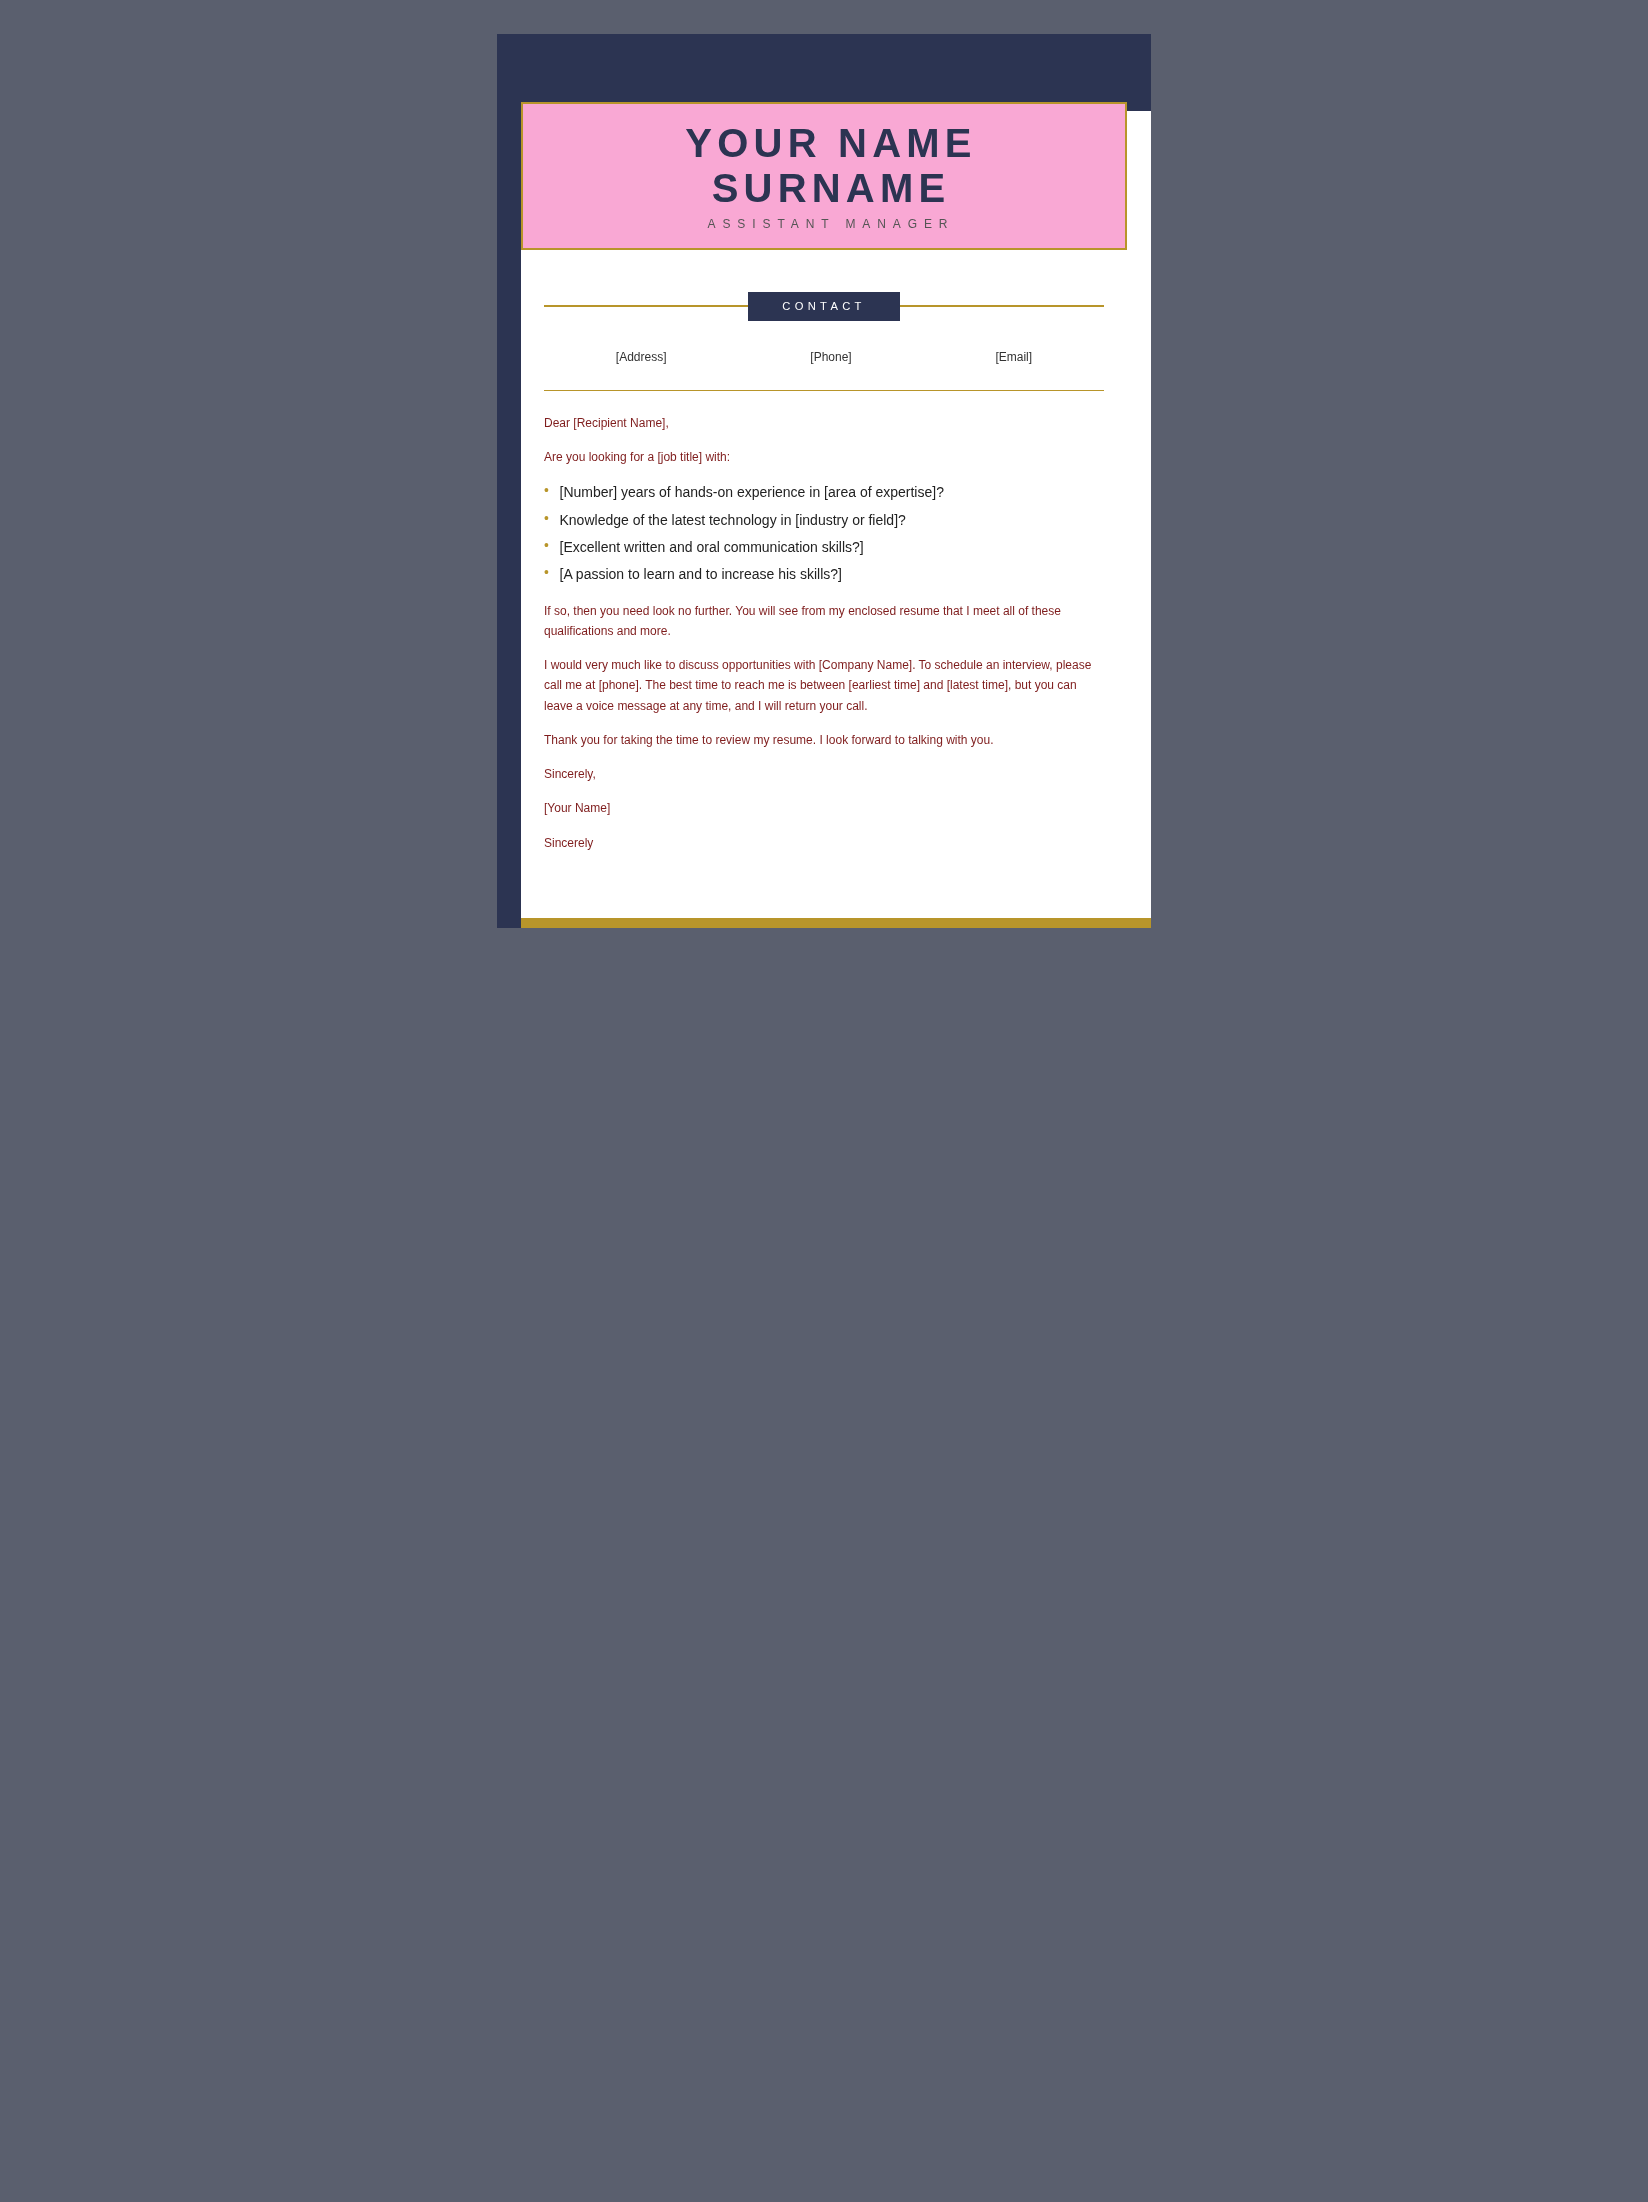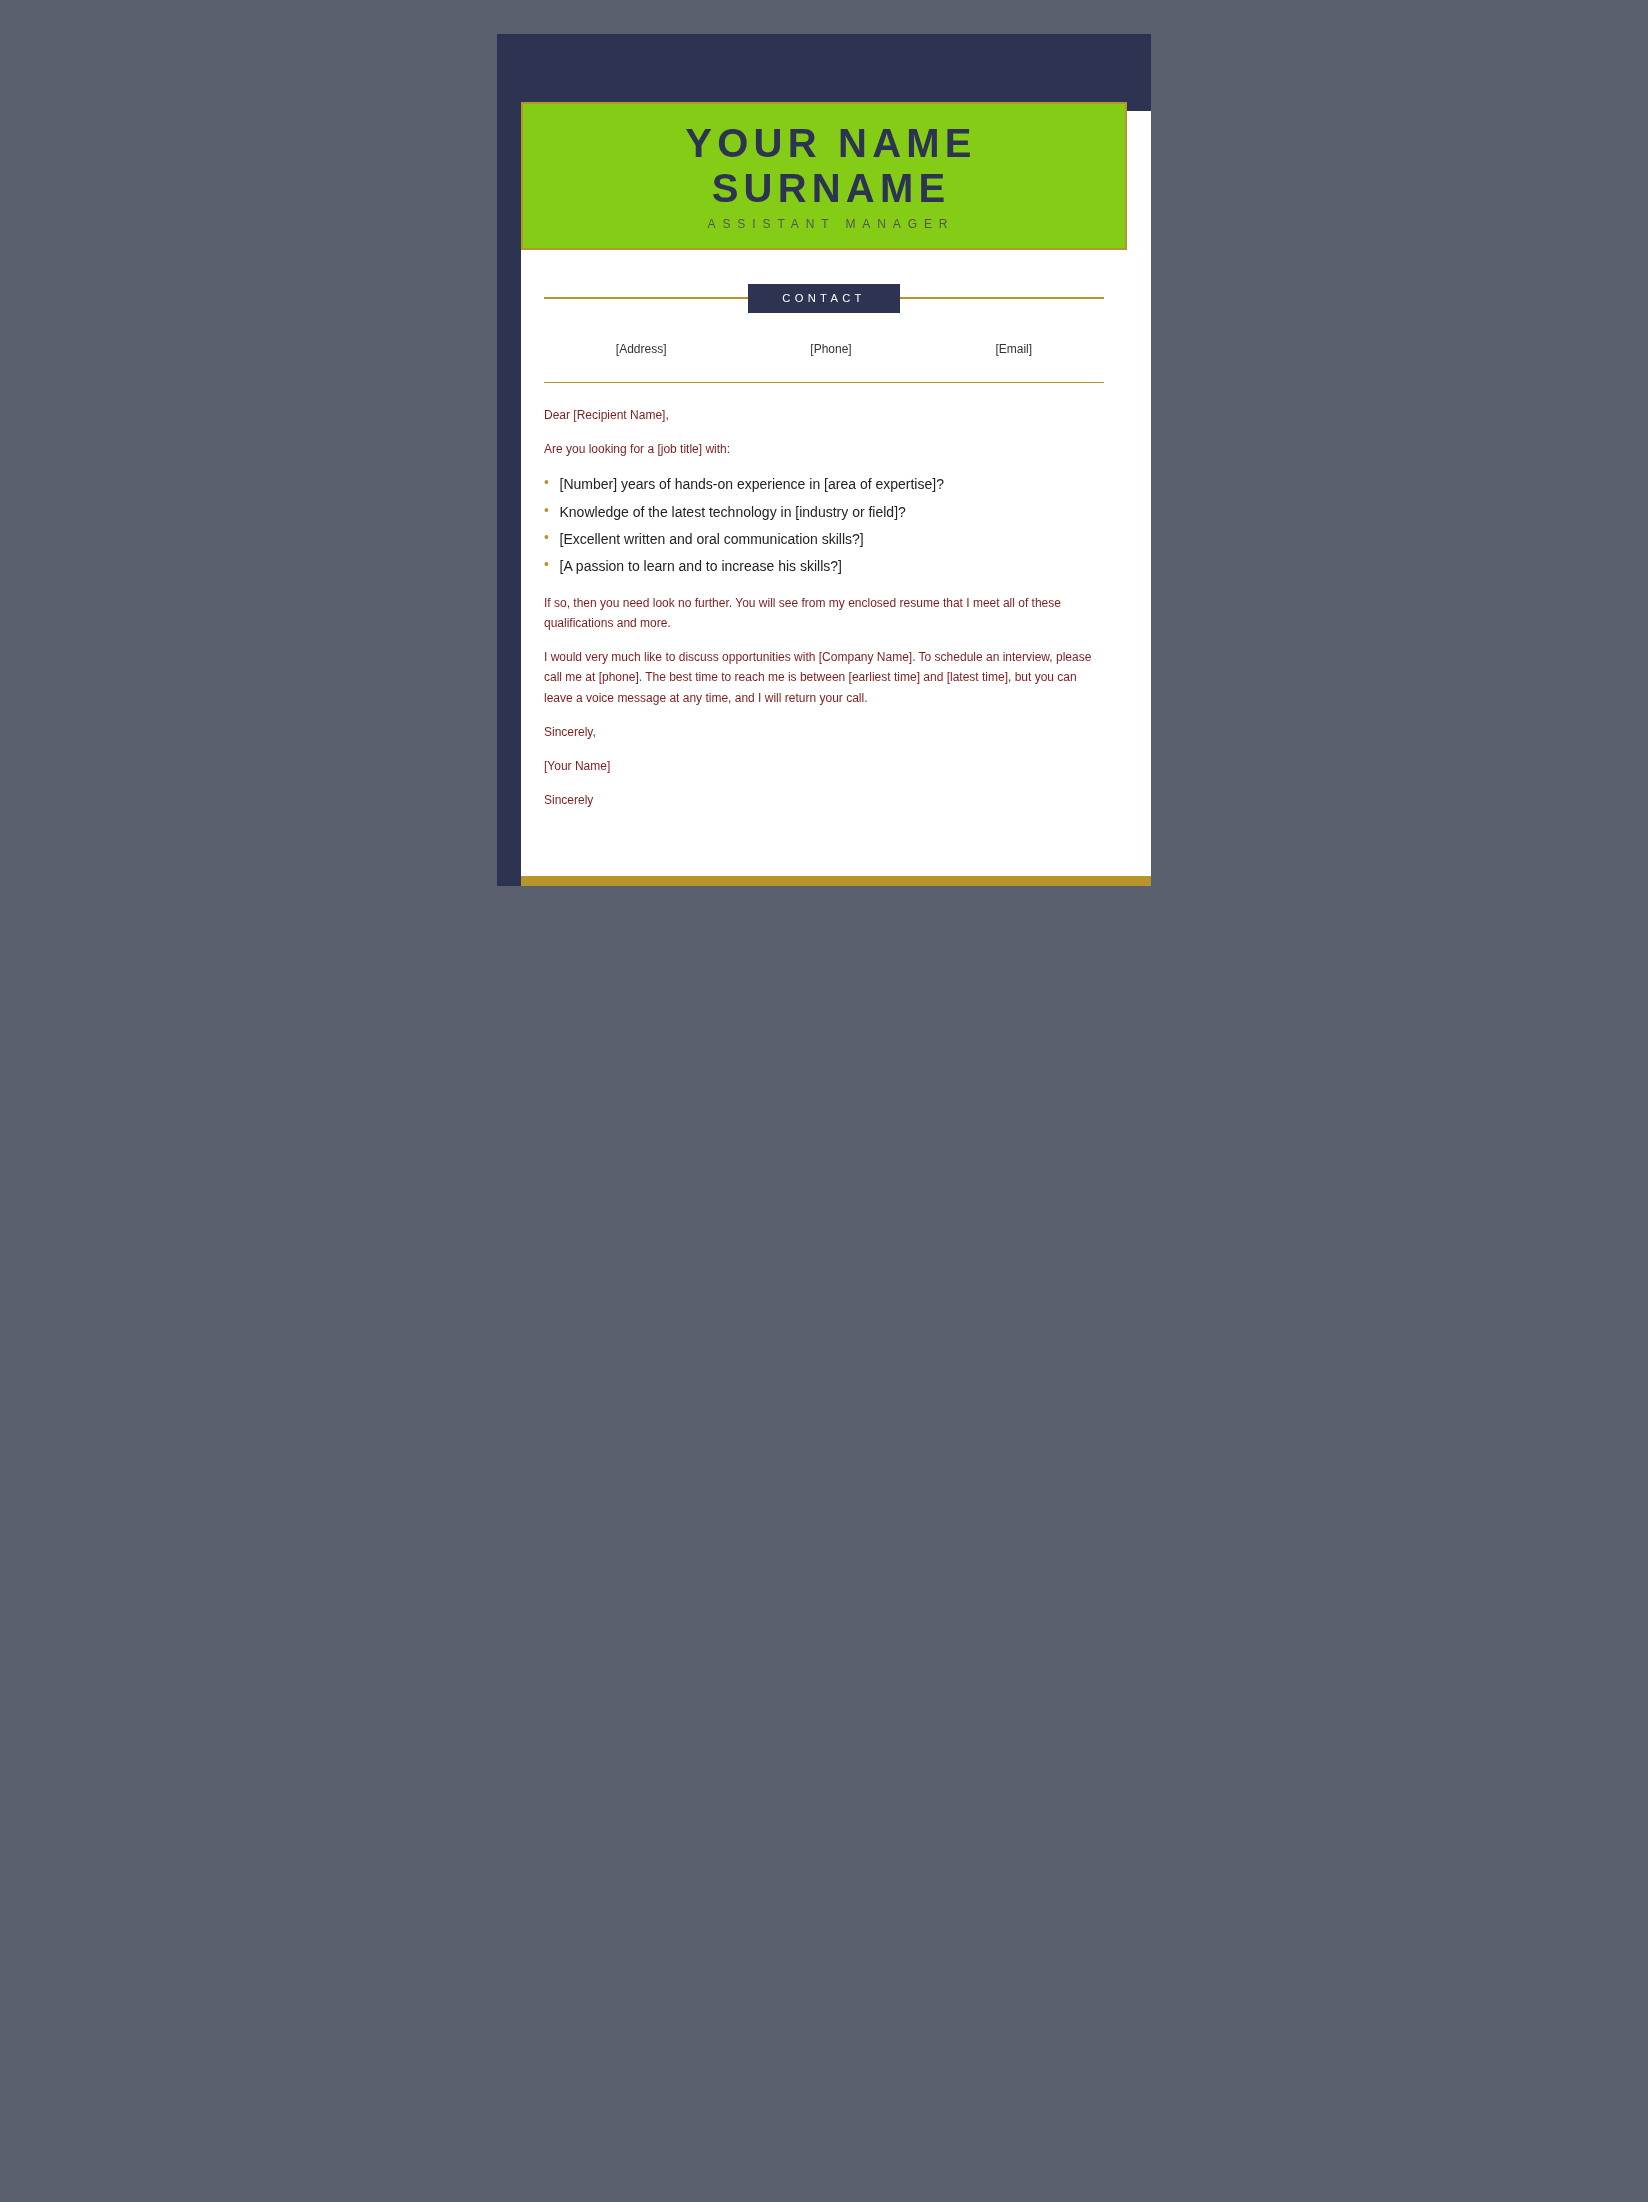--- a/index.html
+++ b/index.html
@@ -39,23 +39,23 @@
       width: 24px;
       background: #2c3452;
       bottom: 0;
     }
 
     
     .header-section {
       position: relative;
       padding: 17px 43px 17px 57px;
       border: 2.2px solid #b8952a;
-      margin: 8px 24px;
+      margin: 16px 24px;
       margin-top: -8.6px;
-      background: #84cc16;
+      background: #f9a8d4;
       z-index: 10;
     }
 
     .name-title {
       text-align: center;
       letter-spacing: 5.2px;
       font-size: 40px;
       font-weight: 700;
       font-family: 'Arial', sans-serif;
       color: #2c3452;
@@ -223,20 +223,21 @@
 
         <ul class="bullet-list">
           <li>[Number] years of hands-on experience in [area of expertise]?</li>
           <li>Knowledge of the latest technology in [industry or field]?</li>
           <li>[Excellent written and oral communication skills?]</li>
           <li>[A passion to learn and to increase his skills?]</li>
         </ul>
 
         <p class="letter-paragraph">If so, then you need look no further. You will see from my enclosed resume that I meet all of these qualifications and more.</p>
         <p class="letter-paragraph">I would very much like to discuss opportunities with [Company Name]. To schedule an interview, please call me at [phone]. The best time to reach me is between [earliest time] and [latest time], but you can leave a voice message at any time, and I will return your call.</p>
+        <p class="letter-paragraph">Thank you for taking the time to review my resume. I look forward to talking with you.</p>
         <p class="letter-paragraph">Sincerely,</p>
         <p class="letter-paragraph">[Your Name]</p>
         <p class="letter-paragraph">Sincerely</p>
       </div>
 
     </div>
   </div>
 
   <div class="bottom-bar"></div>
 </div>

